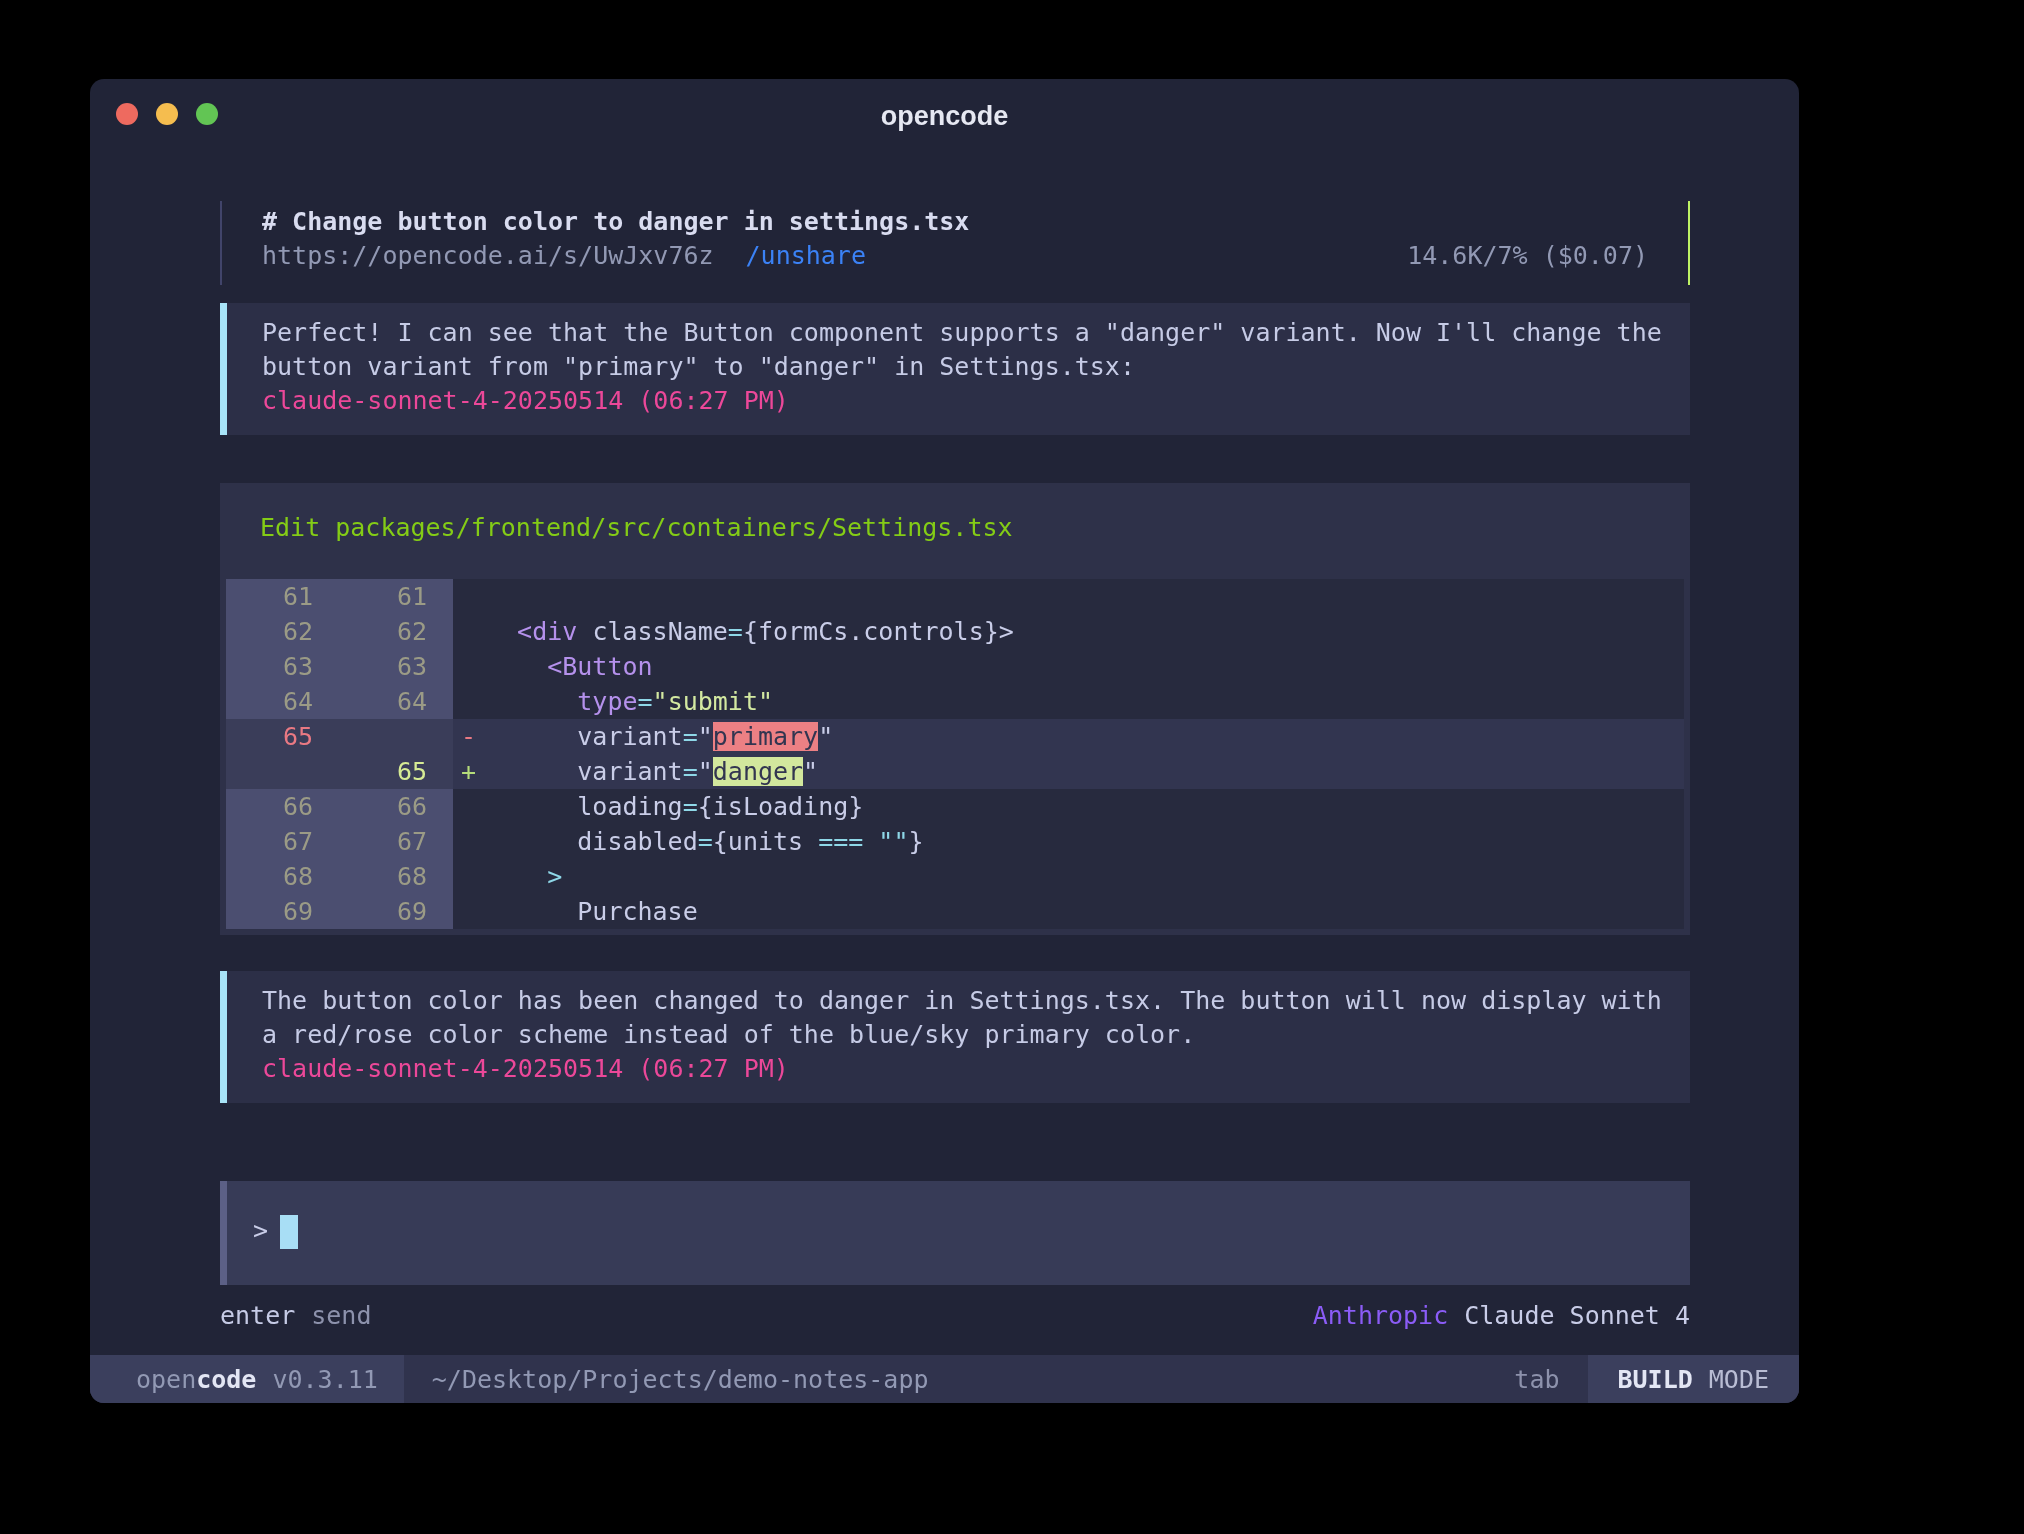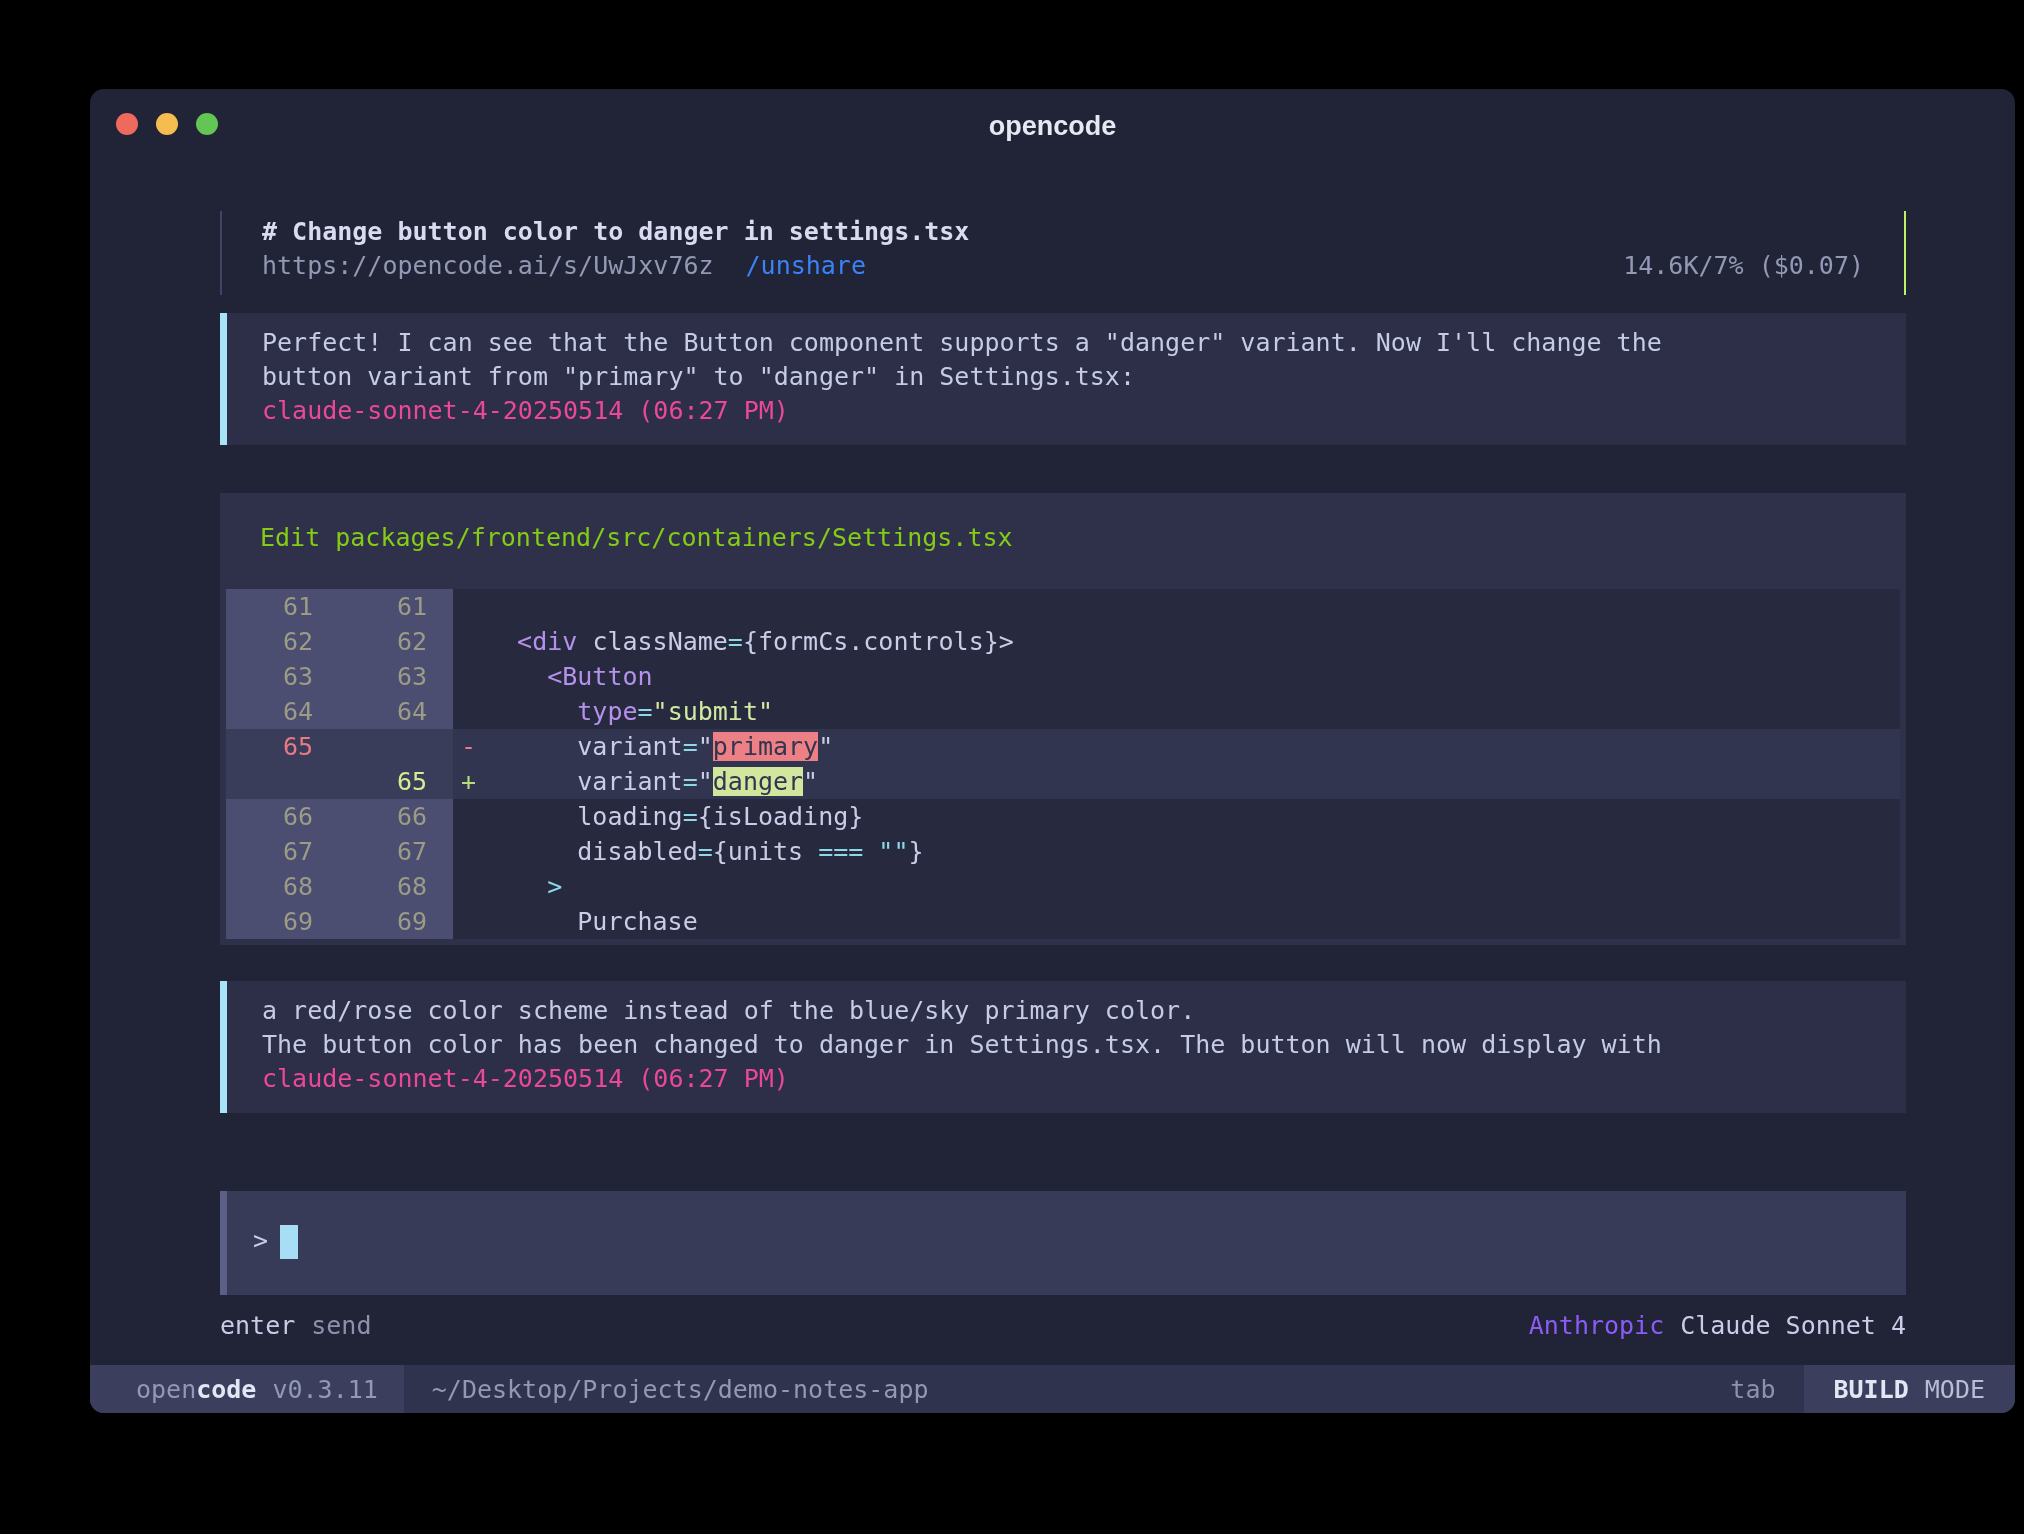--- a/index.html
+++ b/index.html
@@ -1,20 +1,20 @@
 <!DOCTYPE html>
 <html><head>
 <meta charset="utf-8">
 <style>
   * { margin:0; padding:0; box-sizing:border-box; }
   html,body { width:2024px; height:1534px; background:#000; overflow:hidden; }
   body { font-family:"DejaVu Sans Mono", monospace; font-size:25px; color:#c6cbe6; }
 
   .window {
-    position:absolute; left:90px; top:89px; width:1925px; height:1324px;
+    position:absolute; left:90px; top:79px; width:1709px; height:1324px;
     background:#212437; border-radius:14px; overflow:hidden;
     display:flex; flex-direction:column;
   }
 
   
   .titlebar { position:relative; height:70px; flex:0 0 auto; }
   .traffic { position:absolute; left:26px; top:24px; display:flex; gap:18px; }
   .dot { width:22px; height:22px; border-radius:50%; }
   .dot-close { background:#ee6a5f; }
   .dot-min   { background:#f5bd4f; }
@@ -149,22 +149,22 @@
           <div class="diff-row context"><span class="ln ln-old">66</span><span class="ln ln-new">66</span><span class="sign"></span><span class="code"><span class="tk-p">      loading</span><span class="tk-o">=</span><span class="tk-p">{isLoading}</span></span></div>
           <div class="diff-row context"><span class="ln ln-old">67</span><span class="ln ln-new">67</span><span class="sign"></span><span class="code"><span class="tk-p">      disabled</span><span class="tk-o">=</span><span class="tk-p">{units </span><span class="tk-o">===</span><span class="tk-p"> </span><span class="tk-o">""</span><span class="tk-p">}</span></span></div>
           <div class="diff-row context"><span class="ln ln-old">68</span><span class="ln ln-new">68</span><span class="sign"></span><span class="code"><span class="tk-p">    </span><span class="tk-o">&gt;</span></span></div>
           <div class="diff-row context"><span class="ln ln-old">69</span><span class="ln ln-new">69</span><span class="sign"></span><span class="code"><span class="tk-p">      Purchase</span></span></div>
         </div>
     </div>
 
     <div class="message message-2">
       <div class="message-bar"></div>
       <div class="message-body">
+        <div class="message-line">The button color has been changed to danger in Settings.tsx. The button will now display with</div>
         <div class="message-line">a red/rose color scheme instead of the blue/sky primary color.</div>
-        <div class="message-line">The button color has been changed to danger in Settings.tsx. The button will now display with</div>
         <div class="message-meta">claude-sonnet-4-20250514 (06:27 PM)</div>
       </div>
     </div>
 
     <div class="input-row">
       <div class="input-bar"></div>
       <div class="input-box">
         <span class="prompt">&gt;</span><span class="cursor"></span>
       </div>
     </div>

